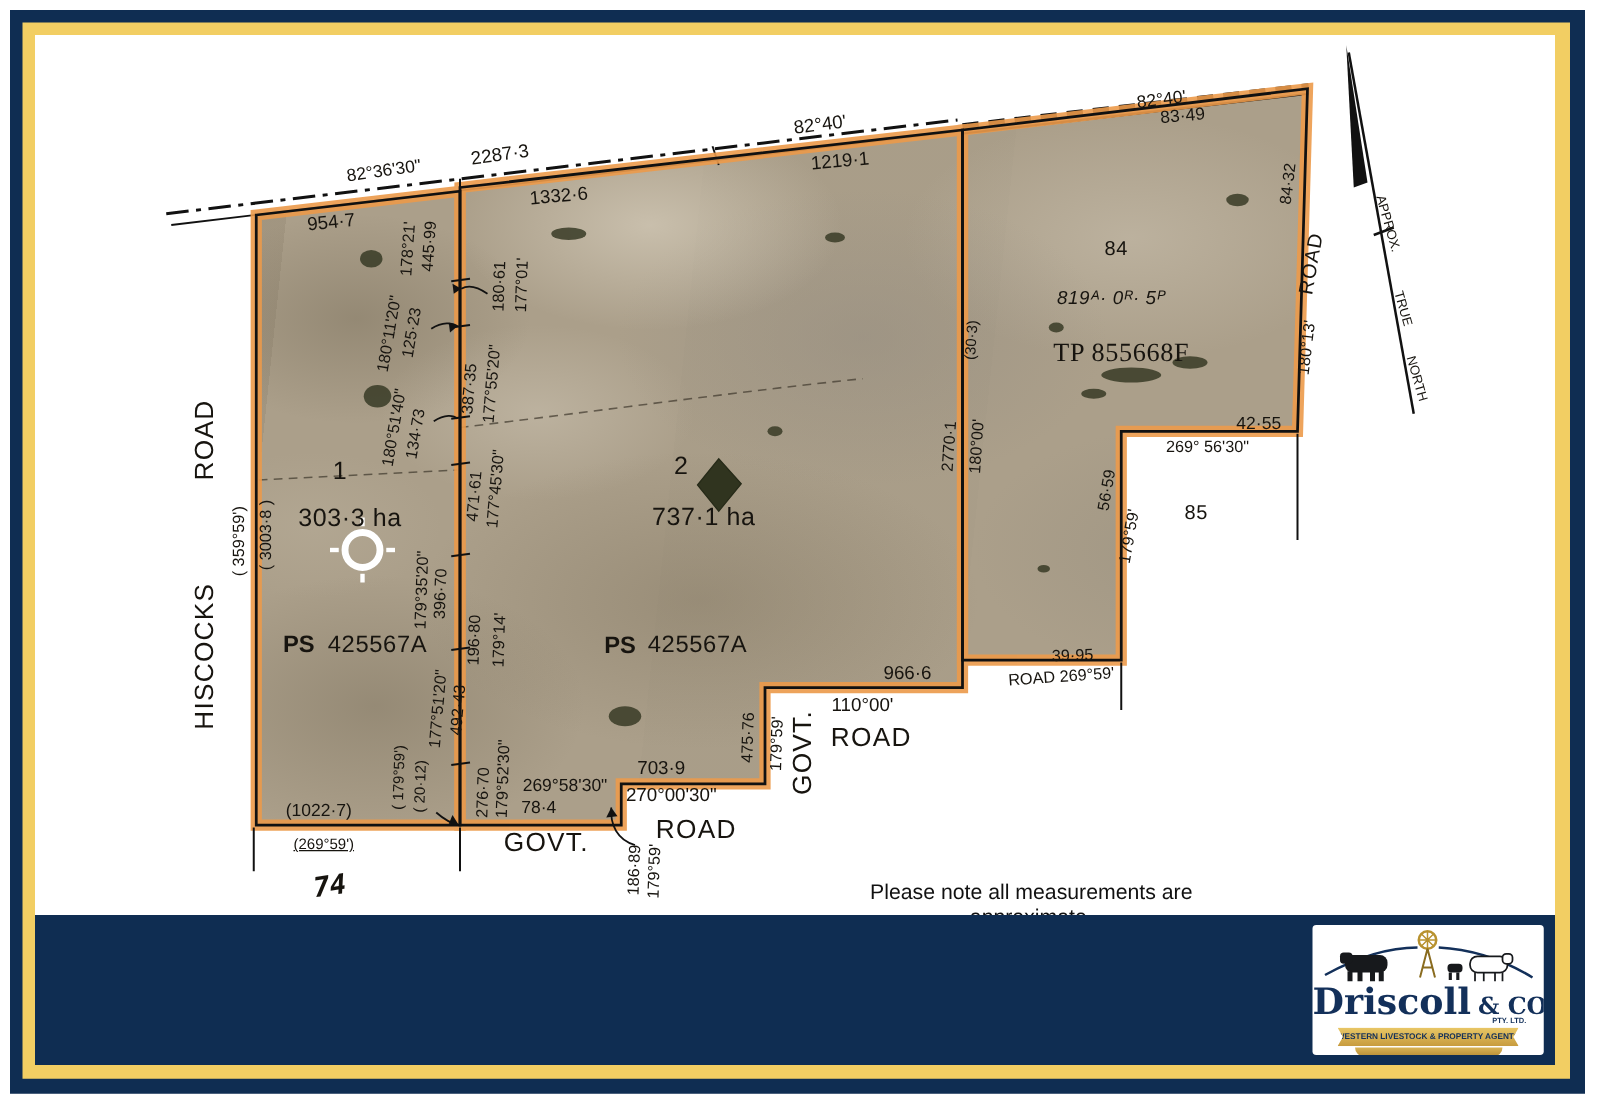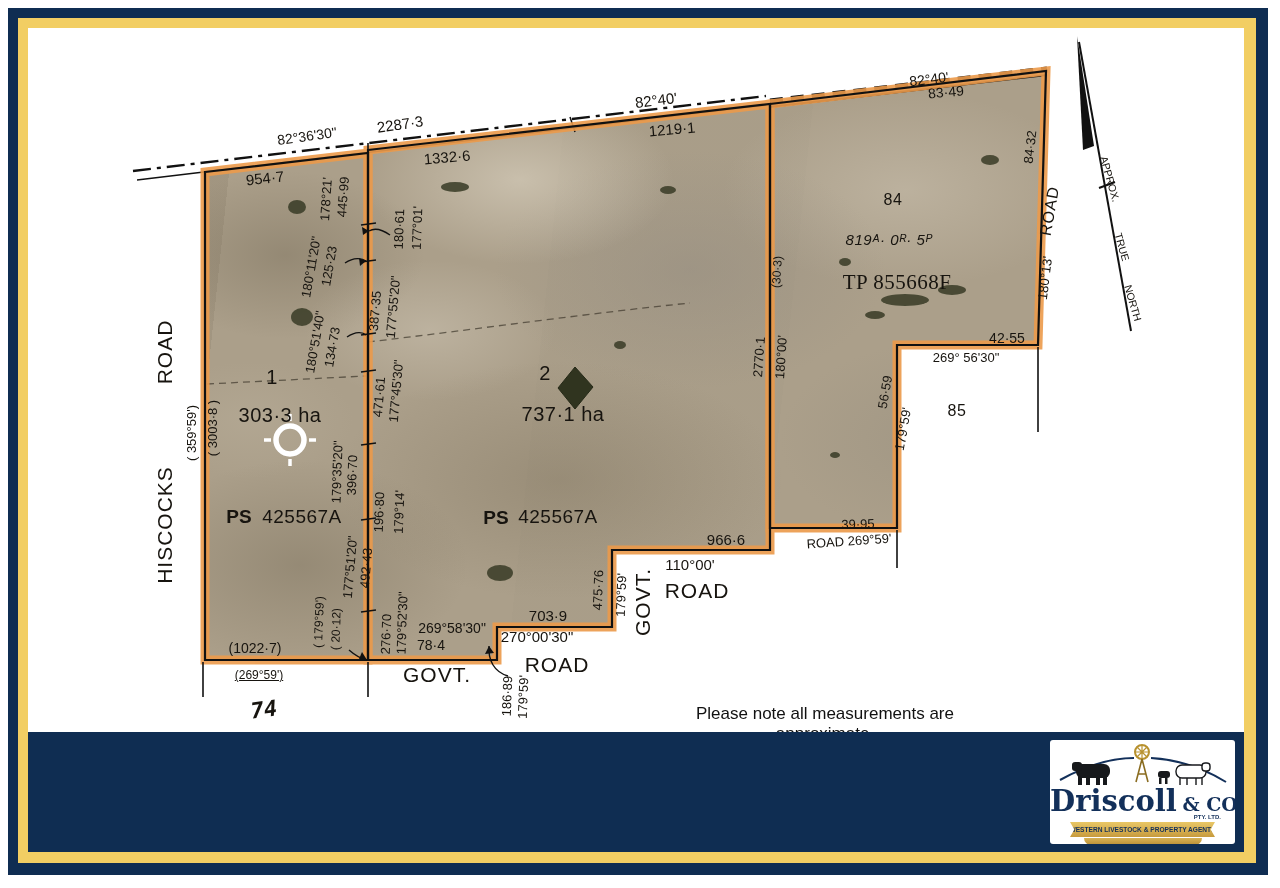--- a/index.html
+++ b/index.html
@@ -189,21 +189,21 @@
       <span class="ml" style="left: 379px; top: 397px; font-size: 13px; transform: translate(-50%, -50%) rotate(-85deg);">471·61</span>
       <span class="ml" style="left: 396px; top: 391px; font-size: 13px; transform: translate(-50%, -50%) rotate(-85deg);">177°45'30"</span>
       <span class="ml" style="left: 379px; top: 512px; font-size: 13px; transform: translate(-50%, -50%) rotate(-88deg);">196·80</span>
       <span class="ml" style="left: 399px; top: 512px; font-size: 13px; transform: translate(-50%, -50%) rotate(-88deg);">179°14'</span>
       <span class="ml" style="left: 386px; top: 634px; font-size: 13px; transform: translate(-50%, -50%) rotate(-88deg);">276·70</span>
       <span class="ml" style="left: 402px; top: 623px; font-size: 13px; transform: translate(-50%, -50%) rotate(-88deg);">179°52'30"</span>
       <span class="ml lot" style="left: 545px; top: 373px; font-size: 20px; transform: translate(-50%, -50%) rotate(0deg);">2</span>
       <span class="ml lot" style="left: 563px; top: 414px; font-size: 20px; transform: translate(-50%, -50%) rotate(0deg); text-align: right;">737·1 ha</span>
       <span class="ml ps" style="left: 496px; top: 517px; font-size: 19px; transform: translate(-50%, -50%) rotate(0deg);">PS</span>
       <span class="ml lot" style="left: 558px; top: 516px; font-size: 19px; transform: translate(-50%, -50%) rotate(0deg);">425567A</span>
-      <span class="ml" style="left: 548px; top: 615px; font-size: 15px; transform: translate(-50%, -50%) rotate(0deg); text-align: right;">703·9</span>
+      <span class="ml" style="left: 529px; top: 615px; font-size: 15px; transform: translate(-50%, -50%) rotate(0deg); text-align: right;">703·9</span>
       <span class="ml" style="left: 452px; top: 628px; font-size: 14px; transform: translate(-50%, -50%) rotate(0deg);">269°58'30"</span>
       <span class="ml" style="left: 431px; top: 645px; font-size: 14px; transform: translate(-50%, -50%) rotate(0deg);">78·4</span>
       <span class="ml" style="left: 537px; top: 636px; font-size: 15px; transform: translate(-50%, -50%) rotate(0deg);">270°00'30"</span>
       <span class="ml road" style="left: 557px; top: 664px; font-size: 21px; transform: translate(-50%, -50%) rotate(0deg);">ROAD</span>
       <span class="ml road" style="left: 437px; top: 674px; font-size: 21px; transform: translate(-50%, -50%) rotate(0deg);">GOVT.</span>
       <span class="ml" style="left: 507px; top: 696px; font-size: 13px; transform: translate(-50%, -50%) rotate(-88deg);">186·89</span>
       <span class="ml" style="left: 523px; top: 697px; font-size: 13px; transform: translate(-50%, -50%) rotate(-88deg);">179°59'</span>
       <span class="ml" style="left: 598px; top: 590px; font-size: 13px; transform: translate(-50%, -50%) rotate(-88deg);">475·76</span>
       <span class="ml" style="left: 621px; top: 595px; font-size: 13px; transform: translate(-50%, -50%) rotate(-88deg);">179°59'</span>
       <span class="ml road" style="left: 642px; top: 602px; font-size: 21px; transform: translate(-50%, -50%) rotate(-90deg);">GOVT.</span>

